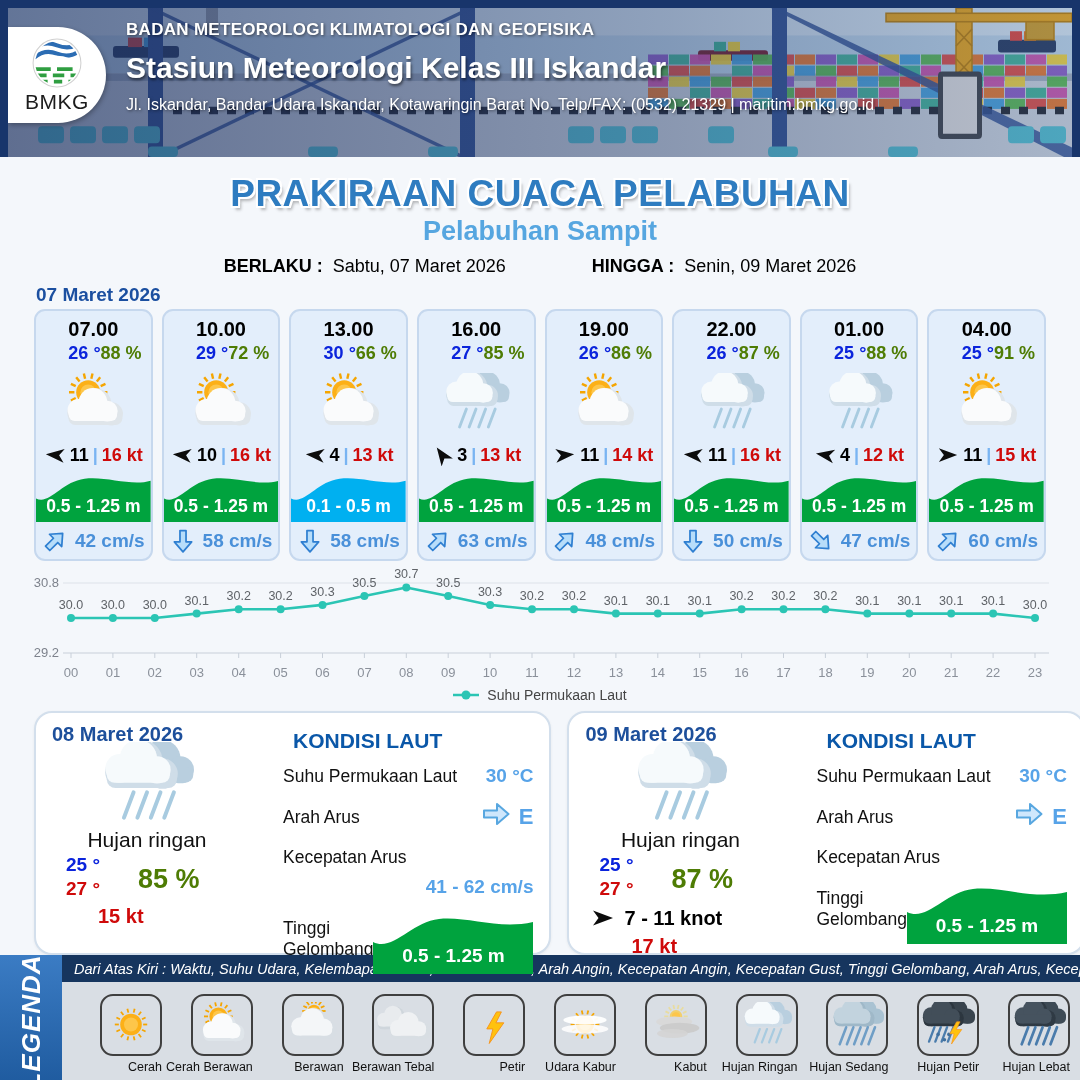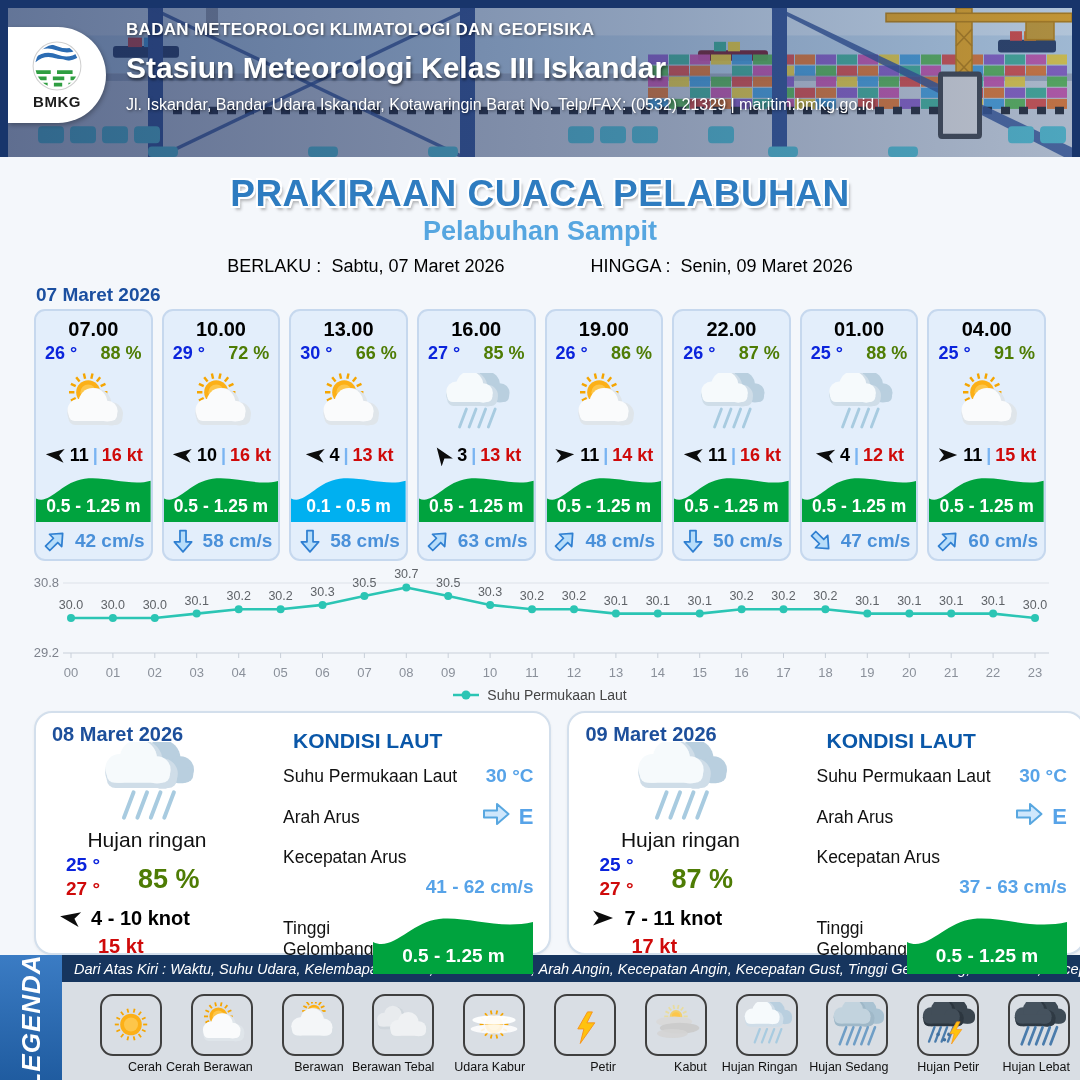--- a/index.html
+++ b/index.html
@@ -7,37 +7,37 @@
   .page { width:1080px; height:1080px; display:flex; flex-direction:column; }
 
   
   .banner { position:relative; height:157px; flex:none; border:8px solid #18356b; border-bottom:none; overflow:hidden; background:#9fc0e2; }
   .banner .scene { position:absolute; inset:0; width:100%; height:100%; }
   .hdr-text { position:absolute; left:118px; top:12px; right:10px; color:#fff; z-index:3; }
   .org { font-size:17px; font-weight:bold; letter-spacing:.3px; text-shadow:1px 1px 3px rgba(0,0,0,.55); }
   .station { font-size:30px; font-weight:bold; margin-top:11px; text-shadow:1px 2px 3px rgba(0,0,0,.55); }
   .address { font-size:16px; margin-top:11px; text-shadow:1px 1px 3px rgba(0,0,0,.55); }
   .logo-card { position:absolute; left:0; top:19px; width:98px; height:96px; background:#fff; border-radius:0 48px 48px 0; z-index:4; display:flex; flex-direction:column; align-items:center; justify-content:center; box-shadow:1px 2px 5px rgba(0,0,0,.3); }
-  .logo-text { font-weight:bold; font-size:15px; color:#1c1c1c; margin-top:1px; letter-spacing:.5px; }
+  .logo-text { font-weight:normal; font-size:21px; color:#1c1c1c; margin-top:1px; letter-spacing:.5px; }
 
   
   .title-block { text-align:center; padding-top:16px; flex:none; }
   .main-title { margin:0; font-size:37px; font-weight:bold; letter-spacing:.5px; color:#2e7cc0;
     text-shadow:-2px -2px 0 #fff, 2px -2px 0 #fff, -2px 2px 0 #fff, 2px 2px 0 #fff, 3px 4px 3px rgba(60,60,60,.35); }
   .sub-title { margin:1px 0 0; font-size:27px; font-weight:bold; color:#56a6e0; }
   .validity { margin-top:9px; font-size:18px; color:#000; display:flex; justify-content:center; gap:86px; }
-  .validity b { font-weight:normal; }
+  .validity b { font-weight:bold; }
 
   .date-heading { margin:7px 0 3px 36px; font-size:19px; font-weight:bold; color:#1b4fa0; flex:none; }
 
   
   .cards-row { display:flex; gap:9px; padding:0 34px; flex:none; height:252px; }
   .fcard { flex:1; background:#e3eefb; border:2px solid #c6d8ee; border-radius:11px; display:flex; flex-direction:column; overflow:hidden; }
   .fc-time { text-align:center; font-weight:bold; font-size:20px; color:#000; margin-top:7px; }
-  .fc-th { display:flex; justify-content:space-between; padding:2px 9px 0; font-weight:bold; font-size:18px; }
+  .fc-th { display:flex; justify-content:flex-end; padding:2px 9px 0; font-weight:bold; font-size:18px; }
   .fc-temp { color:#0b24dc; } .fc-hum { color:#4e7c04; }
   .fc-icon { height:78px; display:flex; align-items:center; justify-content:center; }
   .fc-wind { display:flex; align-items:center; justify-content:center; gap:4px; font-weight:bold; font-size:18px; height:28px; color:#000; }
   .fc-sep { color:#79b4f2; font-weight:bold; }
   .fc-gust { color:#cf0a0a; }
   .wind-arrow, .cur-arrow { display:inline-flex; }
   .fc-wave { position:relative; height:53px; margin-top:auto; flex:none; }
   .fc-wave svg { position:absolute; left:0; top:0; width:100%; height:100%; }
   .fc-wave-text { position:absolute; left:0; right:0; bottom:5px; text-align:center; color:#fff; font-weight:bold; font-size:17.5px; }
   .fc-current { height:37px; display:flex; align-items:center; justify-content:center; gap:7px; color:#4a90d9; font-weight:bold; font-size:19px; flex:none; }
@@ -917,28 +917,20 @@
               <line x1="46" y1="30" x2="40.3" y2="45" stroke="#a8cbe0" stroke-width="2.4" stroke-linecap="round"></line>
             </svg></div>
     <div class="d-cond">Hujan ringan</div>
     <div class="d-temps">
       <span class="d-tcol">
         <span class="d-tmin">25 °</span>
         <span class="d-tmax">27 °</span>
       </span>
       <span class="d-hum">85 %</span>
     </div>
-    <div class="d-wind">
-      <span class="wind-arrow">
-              <svg width="24" height="24" viewBox="0 0 24 24">
-                <polygon points="2,4.5 22,12 2,19.5 7.5,12" fill="#0c0c0c" transform="rotate(190,12,12)"></polygon>
-              </svg>
-            </span>
-      <span>4  - 10 knot</span>
-    </div>
     <div class="d-gust">15 kt</div>
   </div>
   <div class="d-right">
     <div class="sea-title">KONDISI LAUT</div>
     <div class="sea-row row-sst">
       <span>Suhu Permukaan Laut</span>
       <span class="sea-val">30 °C</span>
     </div>
     <div class="sea-row row-arah">
       <span>Arah Arus</span>
@@ -1020,21 +1012,20 @@
       <span class="sea-dir">
         <span><svg width="30" height="30" viewBox="0 0 30 30">
                   <path d="M3,11.5 L16,11.5 L16,5 L27.5,15 L16,25 L16,18.5 L3,18.5 Z" fill="#cfe7fc" stroke="#58a7e0" stroke-width="2" stroke-linejoin="round" transform="rotate(0,15,15)"></path>
                 </svg></span>
         <span>E</span>
       </span>
     </div>
     <div class="sea-row row-kec">
       <span>Kecepatan Arus</span>
     </div>
-    <div class="sea-val kec-val">37 - 63 cm/s</div>
     <div class="sea-row row-gel">
       <span>Tinggi Gelombang</span>
       <span class="wavebox">
         <svg viewBox="0 0 160 64" preserveAspectRatio="none">
                 <path d="M0,32 C20,42 38,12 66,9 C94,6 126,20 160,12 L160,64 L0,64 Z" fill="#00a33e"></path>
               </svg>
         <span>0.5 - 1.25 m</span>
       </span>
     </div>
   </div>
@@ -1168,20 +1159,28 @@
                   <circle cx="14" cy="3" r="9.5" fill="#eff1f3"></circle>
                   <rect x="-21" y="1" width="44" height="11" rx="5.5" fill="#eff1f3"></rect>
                 </g>
               </svg>
             </div>
   <div class="legend-label">Berawan Tebal</div>
 </div>
 <div class="legend-item">
   <div class="legend-box">
               <svg width="54" height="45" viewBox="0 0 60 50">
+                <polygon transform="translate(22,11) scale(1.35)" points="8,0 0,14 5,14 2,26 14,9 7.5,9 12,0" fill="#ffc20e" stroke="#f7941d" stroke-width="0.8"></polygon>
+              </svg>
+            </div>
+  <div class="legend-label">Petir</div>
+</div>
+<div class="legend-item">
+  <div class="legend-box">
+              <svg width="54" height="45" viewBox="0 0 60 50">
                 <line x1="41.5" y1="25.0" x2="46.0" y2="25.0" stroke="#f5a500" stroke-width="2"></line>
                 <line x1="40.4" y1="30.0" x2="44.4" y2="31.9" stroke="#f5a500" stroke-width="2"></line>
                 <line x1="37.2" y1="34.0" x2="40.0" y2="37.5" stroke="#f5a500" stroke-width="2"></line>
                 <line x1="32.6" y1="36.2" x2="33.6" y2="40.6" stroke="#f5a500" stroke-width="2"></line>
                 <line x1="27.4" y1="36.2" x2="26.4" y2="40.6" stroke="#f5a500" stroke-width="2"></line>
                 <line x1="22.8" y1="34.0" x2="20.0" y2="37.5" stroke="#f5a500" stroke-width="2"></line>
                 <line x1="19.6" y1="30.0" x2="15.6" y2="31.9" stroke="#f5a500" stroke-width="2"></line>
                 <line x1="18.5" y1="25.0" x2="14.0" y2="25.0" stroke="#f5a500" stroke-width="2"></line>
                 <line x1="19.6" y1="20.0" x2="15.6" y2="18.1" stroke="#f5a500" stroke-width="2"></line>
                 <line x1="22.8" y1="16.0" x2="20.0" y2="12.5" stroke="#f5a500" stroke-width="2"></line>
@@ -1189,28 +1188,20 @@
                 <line x1="32.6" y1="13.8" x2="33.6" y2="9.4" stroke="#f5a500" stroke-width="2"></line>
                 <line x1="37.2" y1="16.0" x2="40.0" y2="12.5" stroke="#f5a500" stroke-width="2"></line>
                 <line x1="40.4" y1="20.0" x2="44.4" y2="18.1" stroke="#f5a500" stroke-width="2"></line>
                 <circle cx="30" cy="25" r="10" fill="#fcb017"></circle>
                 <circle cx="30" cy="25" r="6.5" fill="#fdc64a"></circle>
                 <ellipse cx="30" cy="20" rx="24" ry="5" fill="#fff" opacity="0.95"></ellipse>
                 <ellipse cx="30" cy="30" rx="26" ry="5" fill="#fff" opacity="0.85"></ellipse>
               </svg>
             </div>
   <div class="legend-label">Udara Kabur</div>
-</div>
-<div class="legend-item">
-  <div class="legend-box">
-              <svg width="54" height="45" viewBox="0 0 60 50">
-                <polygon transform="translate(22,11) scale(1.35)" points="8,0 0,14 5,14 2,26 14,9 7.5,9 12,0" fill="#ffc20e" stroke="#f7941d" stroke-width="0.8"></polygon>
-              </svg>
-            </div>
-  <div class="legend-label">Petir</div>
 </div>
 <div class="legend-item">
   <div class="legend-box">
               <svg width="54" height="45" viewBox="0 0 60 50">
                 <line x1="38.5" y1="16.0" x2="43.0" y2="16.0" stroke="#e8dca0" stroke-width="2"></line>
                 <line x1="37.7" y1="19.7" x2="41.7" y2="21.6" stroke="#e8dca0" stroke-width="2"></line>
                 <line x1="35.3" y1="22.6" x2="38.1" y2="26.2" stroke="#e8dca0" stroke-width="2"></line>
                 <line x1="31.9" y1="24.3" x2="32.9" y2="28.7" stroke="#e8dca0" stroke-width="2"></line>
                 <line x1="28.1" y1="24.3" x2="27.1" y2="28.7" stroke="#e8dca0" stroke-width="2"></line>
                 <line x1="24.7" y1="22.6" x2="21.9" y2="26.2" stroke="#e8dca0" stroke-width="2"></line>

